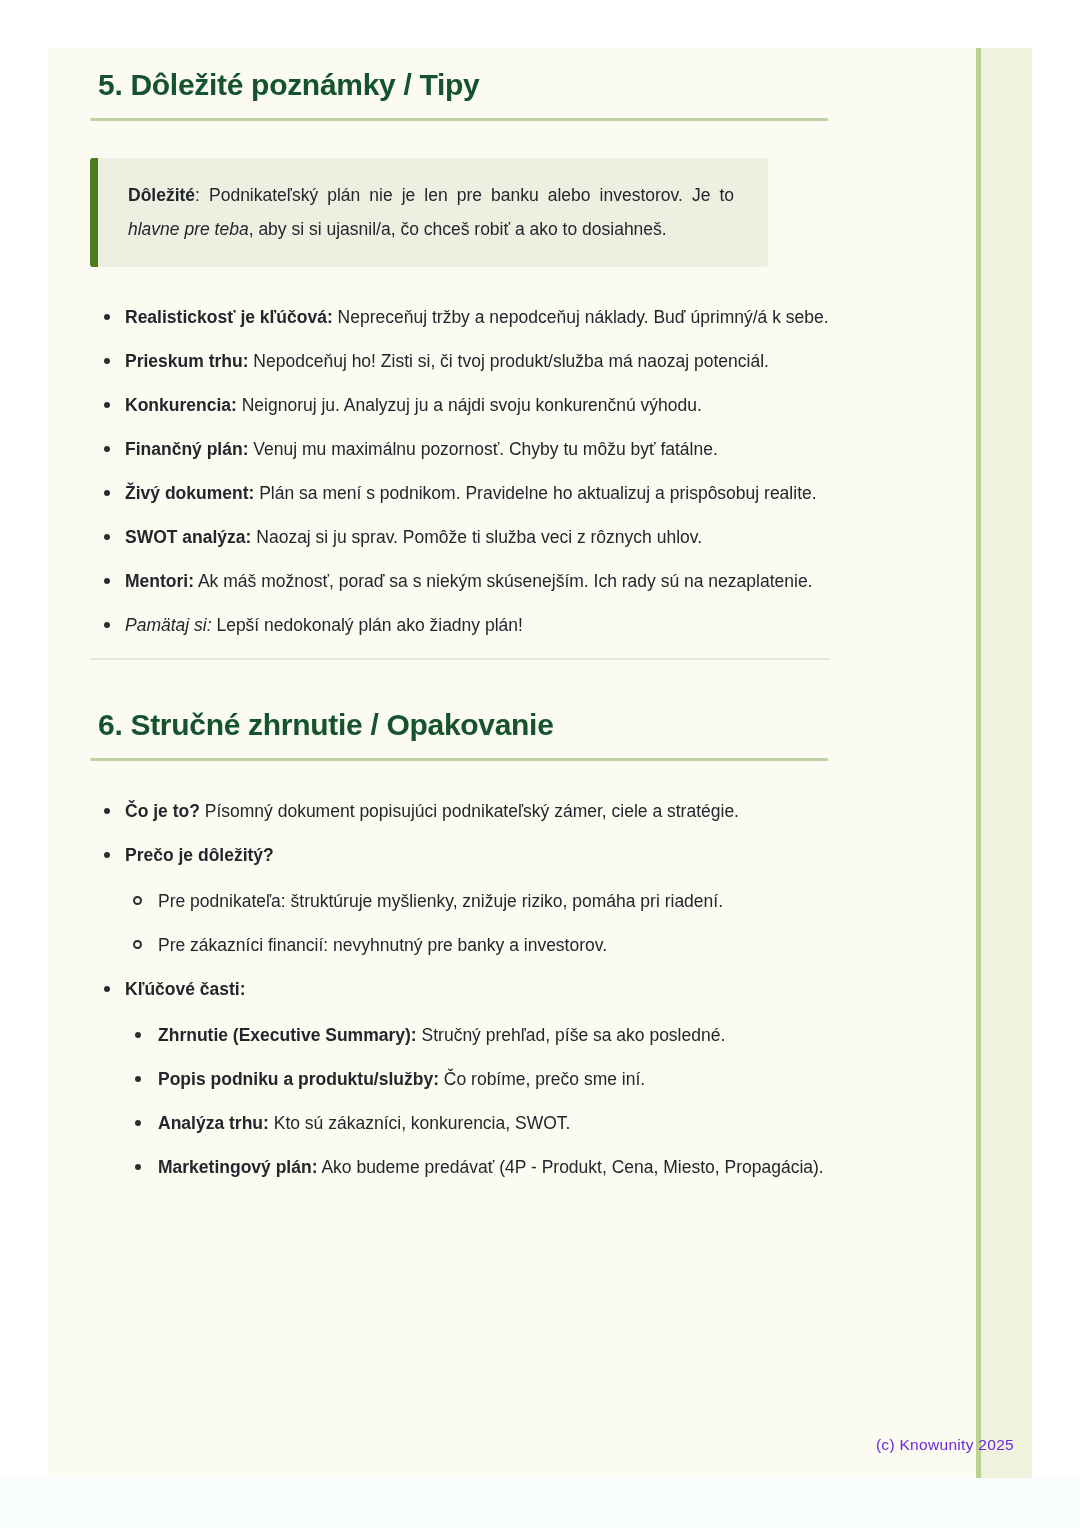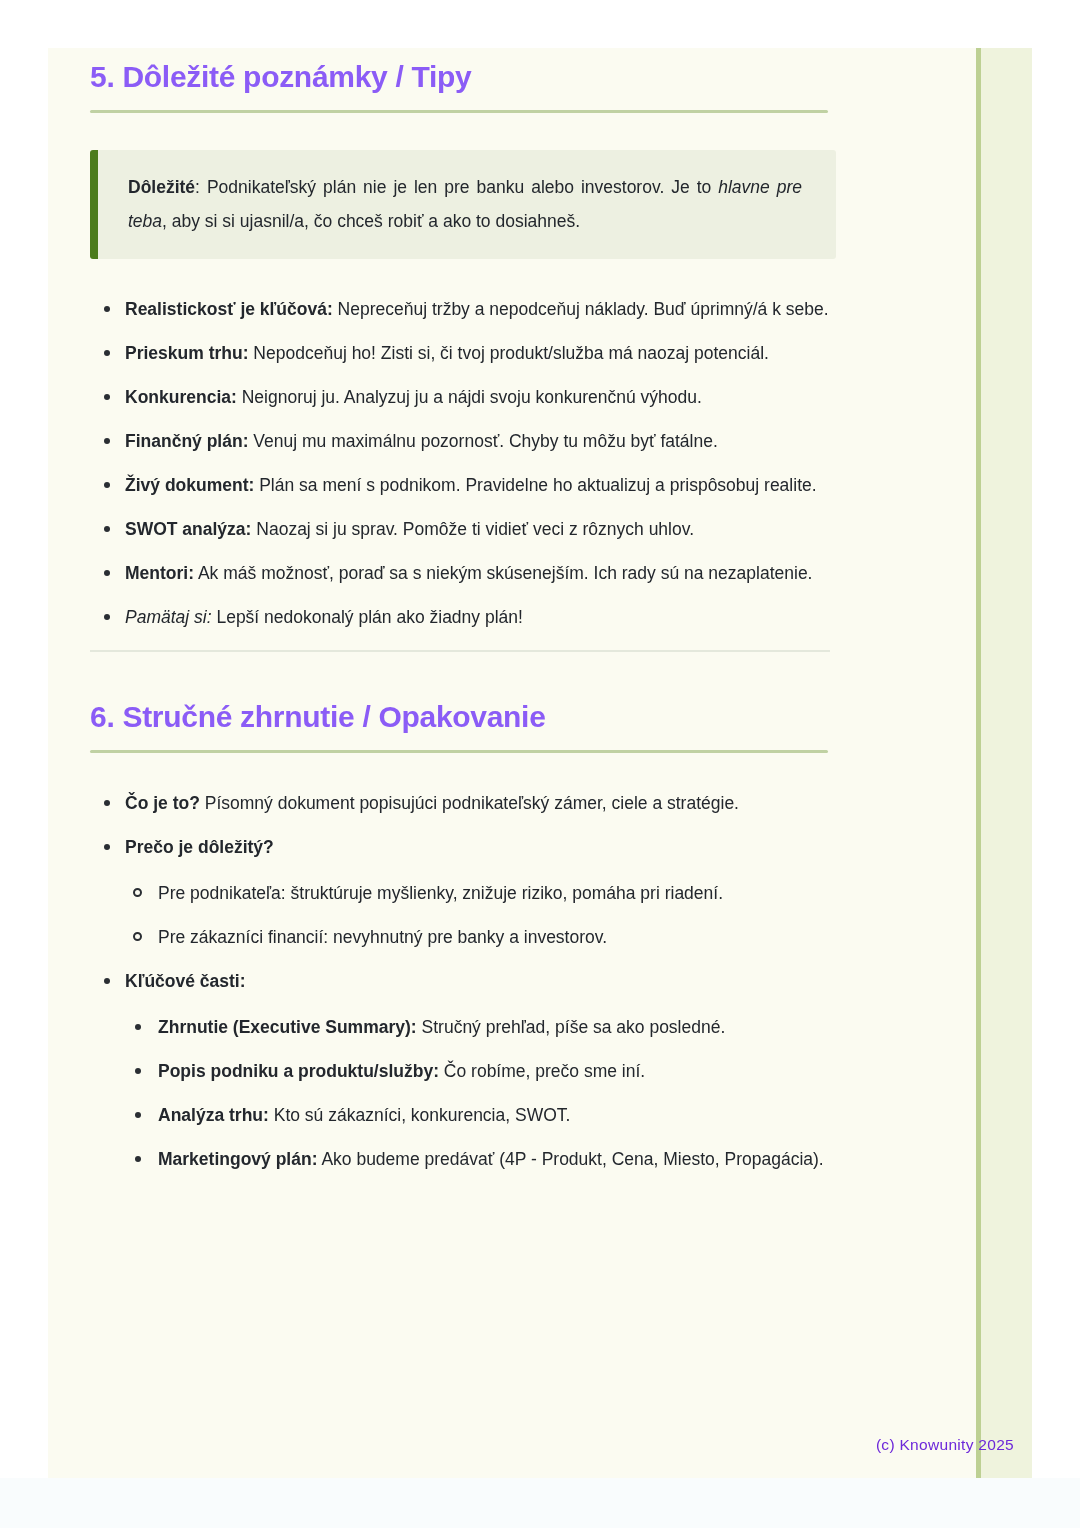--- a/index.html
+++ b/index.html
@@ -52,43 +52,43 @@
   }
   .page-inner {
     position: relative;
     margin-left: 42px;
     width: 740px;
     color: #23272d;
     font-size: 17.5px;
     line-height: 34px;
   }
   .section-title {
-    margin: 0;
+    margin: 8px;
     padding-top: 10px;
-    color: #8b5cf6;
+    color: #14532d;
     font-size: 30px;
     line-height: 38px;
     font-weight: bold;
     letter-spacing: -0.3px;
   }
   .section-title.second {
     padding-top: 0;
     margin-top: 46px;
   }
   .title-underline {
     margin-top: 14px;
     width: 738px;
     height: 3px;
     background: #c0d1a3;
     border-radius: 2px;
   }
   .callout {
     box-sizing: border-box;
     margin-top: 37px;
-    width: 746px;
+    width: 678px;
     background: #edf0e1;
     border-left: 8px solid #4c7c1c;
     border-radius: 3px;
     padding: 20px 34px 21px 30px;
     text-align: justify;
   }
   .b { font-weight: bold; }
   .i { font-style: italic; }
   .list { margin-top: 33px; }
   .li {
@@ -167,21 +167,21 @@
         <div class="li">
           <span class="b">Konkurencia:</span><span> Neignoruj ju. Analyzuj ju a nájdi svoju konkurenčnú výhodu.</span>
         </div>
         <div class="li">
           <span class="b">Finančný plán:</span><span> Venuj mu maximálnu pozornosť. Chyby tu môžu byť fatálne.</span>
         </div>
         <div class="li">
           <span class="b">Živý dokument:</span><span> Plán sa mení s podnikom. Pravidelne ho aktualizuj a prispôsobuj realite.</span>
         </div>
         <div class="li">
-          <span class="b">SWOT analýza:</span><span> Naozaj si ju sprav. Pomôže ti vidieť veci z rôznych uhlov.</span>
+          <span class="b">SWOT analýza:</span><span> Naozaj si ju sprav. Pomôže ti služba veci z rôznych uhlov.</span>
         </div>
         <div class="li">
           <span class="b">Mentori:</span><span> Ak máš možnosť, poraď sa s niekým skúsenejším. Ich rady sú na nezaplatenie.</span>
         </div>
         <div class="li">
           <span class="i">Pamätaj si:</span><span> Lepší nedokonalý plán ako žiadny plán!</span>
         </div>
       </div>
 
       <div class="divider"></div>

